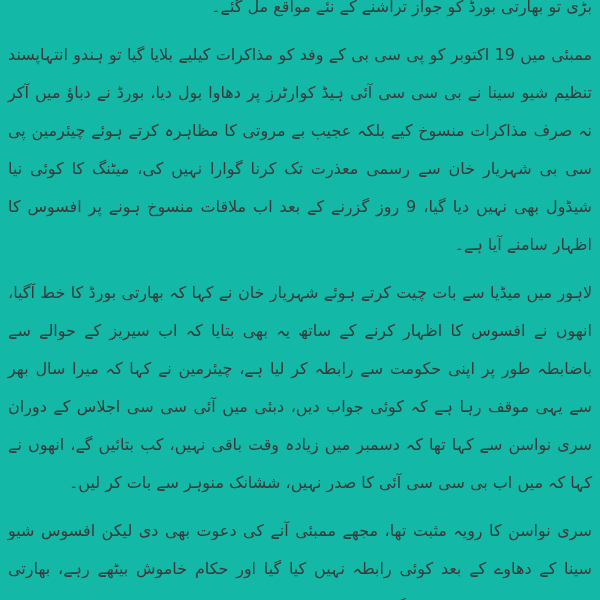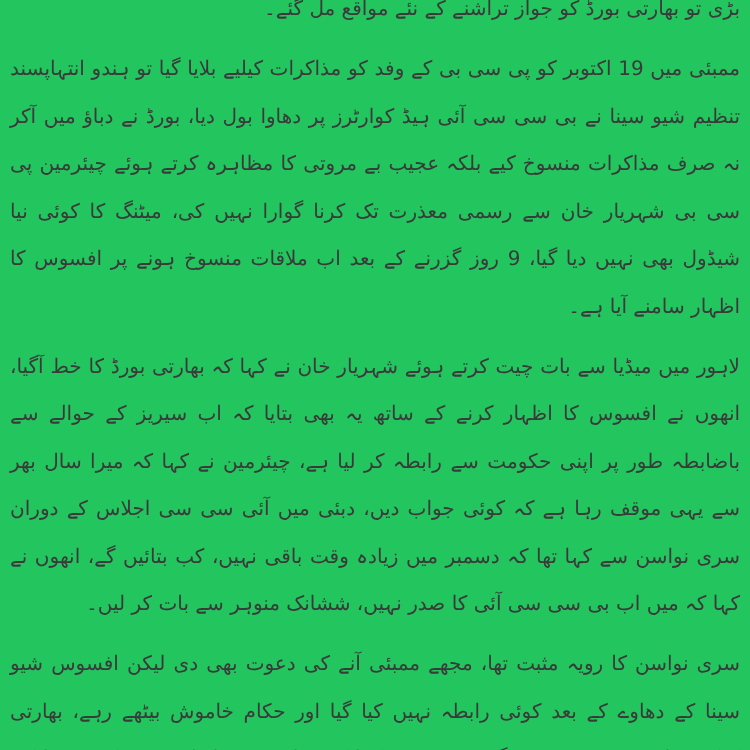--- a/index.html
+++ b/index.html
@@ -5,21 +5,21 @@
   html, body {
     margin: 0;
     padding: 0;
     background: #ffffff;
   }
   .page {
     position: relative;
     width: 600px;
     height: 600px;
     overflow: hidden;
-    background: #22c55e;
+    background: #14b8a6;
     box-sizing: border-box;
   }
   .article {
     direction: rtl;
     unicode-bidi: embed;
     padding: 0 8px 0 8px;
     font-family: "DejaVu Sans", sans-serif;
     font-size: 16px;
     line-height: 38px;
     color: #3a3a3a;

